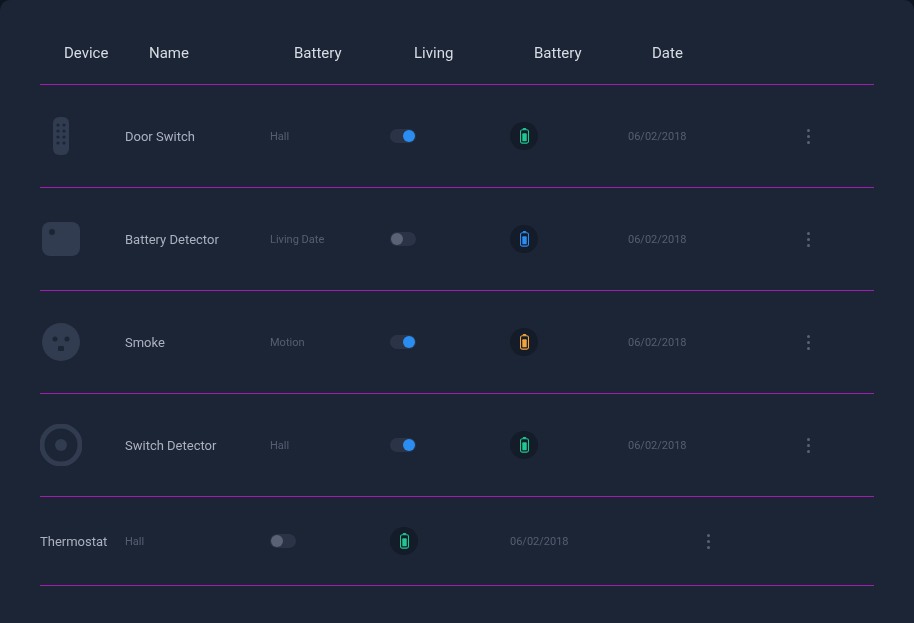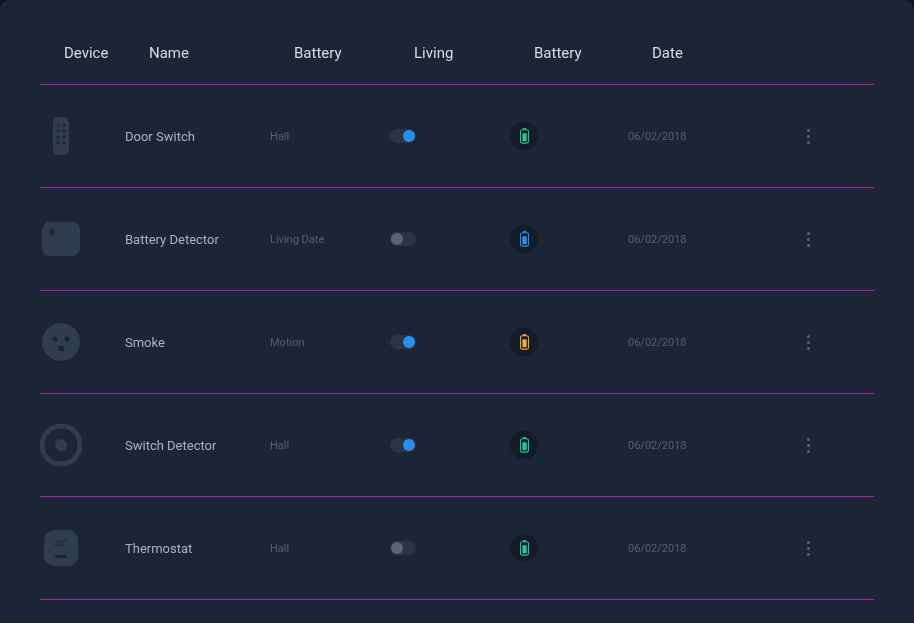--- a/index.html
+++ b/index.html
@@ -255,27 +255,20 @@
     <div class="date">06/02/2018</div>
     <div class="menu">
       <div class="menu-dots">
             <span></span>
             <span></span>
             <span></span>
           </div>
     </div>
   </div>
       <div class="row">
-    <div class="device-icon-wrap">
-      <div class="device-icon"><svg viewBox="0 0 42 42">
-              <rect x="4" y="3" width="34" height="36" rx="10" fill="#323c50"></rect>
-              <text x="21" y="19" text-anchor="middle" fill="#1c2536" font-size="9" font-family="sans-serif">32°</text>
-              <rect x="15" y="28" width="12" height="3" rx="1.5" fill="#1c2536"></rect>
-            </svg></div>
-    </div>
     <div class="name">Thermostat</div>
     <div class="location">Hall</div>
     <div>
       <div class="toggle off">
             <div class="knob"></div>
           </div>
     </div>
     <div>
       <div class="battery">
             <svg viewBox="0 0 10 18">

